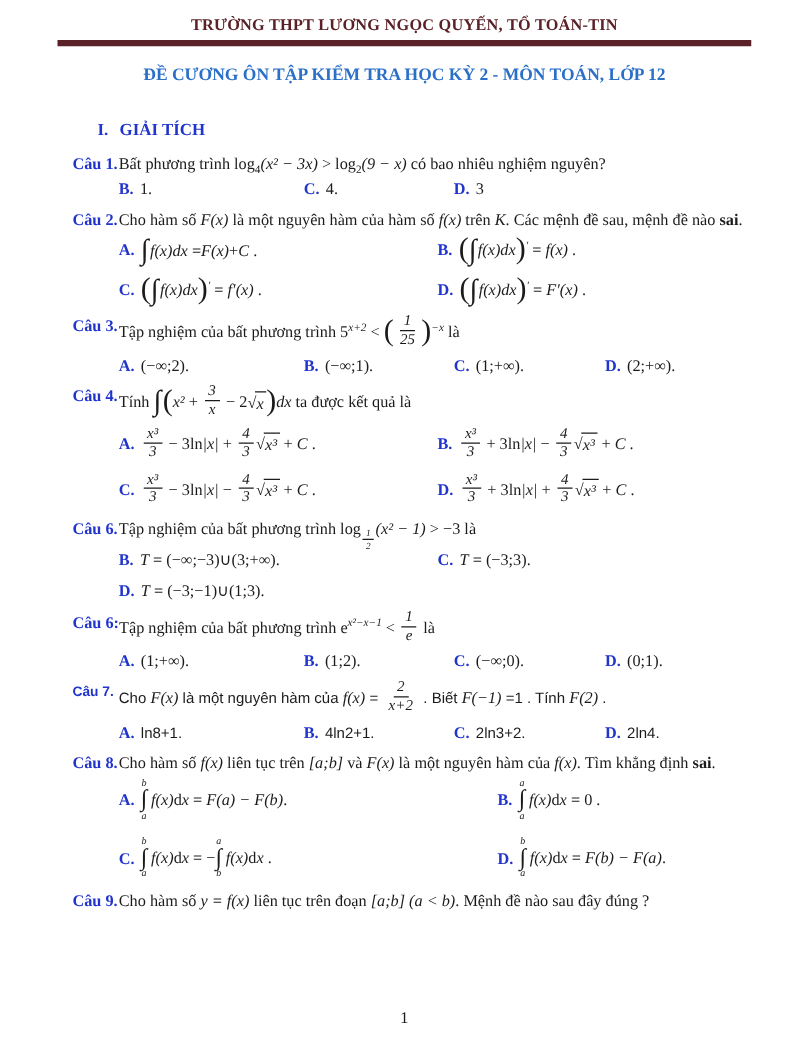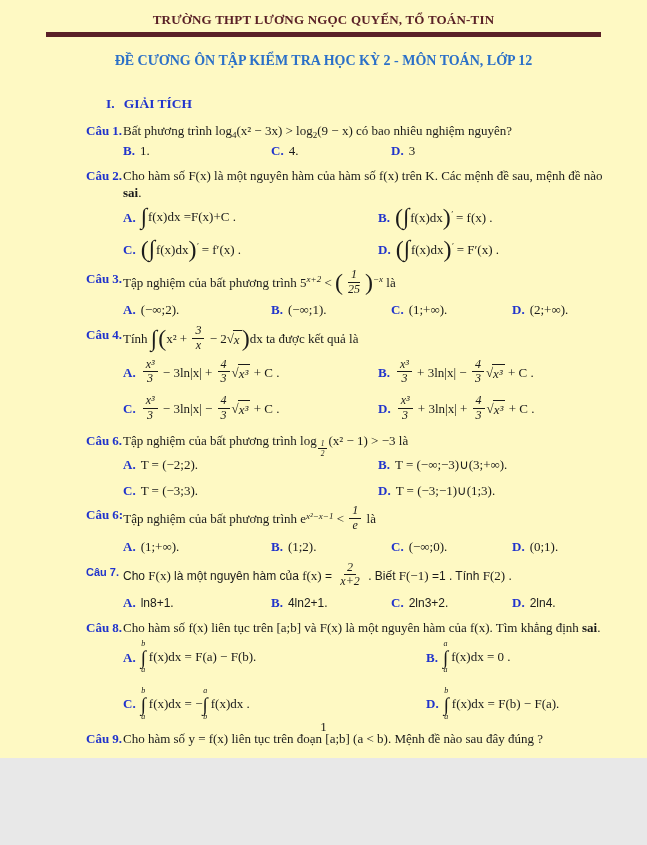--- a/index.html
+++ b/index.html
@@ -1,51 +1,51 @@
 <!DOCTYPE html>
 <html><head>
 <meta charset="utf-8">
 <style>
   html,body{margin:0;padding:0;background:#e8e8e8;}
   .page{
-    position:relative; width:647px; height:758px; margin:0 auto;
-    background:#fef9c3; overflow:hidden;
+    position:relative; width:647px; height:845px; margin:0 auto;
+    background:#ffffff; overflow:hidden;
     font-family:"Liberation Serif", serif; font-size:13px;
     color:var(--ink,#1b1b1b); line-height:1.35;
   }
   .header-school{
     padding-top:11px; text-align:center; font-weight:bold;
     font-size:13px; color:var(--maroon,#5a2127); letter-spacing:.2px;
   }
   .header-rule{ height:5px; background:var(--maroon,#5a2127); margin:3px 46px 0 46px; }
   .doc-title{
     margin-top:15px; text-align:center; font-weight:bold;
     font-size:14px; color:var(--titleblue,#2b70c8);
   }
-  .content{ padding:0 34px 0 86px; }
+  .content{ padding:0 34px 0 58px; }
   .section-heading{
     margin:25px 0 8px 20px; font-weight:bold; font-size:13.5px;
     color:var(--labelblue,#2134cc);
   }
   .section-heading .sec-num{ margin-right:9px; }
   .question{ margin-bottom:7px; }
   .qrow{ display:flex; align-items:flex-start; }
   .qlabel{
     min-width:37px; flex-shrink:0; font-weight:bold;
     color:var(--labelblue,#2134cc); white-space:nowrap;
   }
   .qstem{ flex:1; white-space:pre-wrap; }
   .opts{ margin:3px 0 2px 37px; display:grid; align-items:center; }
   .opts4{ grid-template-columns:148px 120px 121px 1fr; }
   .opts2{ grid-template-columns:255px 1fr; row-gap:8px; margin-top:5px; }
   .opts2w{ grid-template-columns:303px 1fr; row-gap:12px; }
   .opt{ white-space:pre-wrap; }
   .optletter{ font-weight:bold; color:var(--labelblue,#2134cc); margin-right:5px; }
   .tok-b{ font-weight:bold; }
-  .tok-m{ }
+  .tok-m{ font-style:italic; }
   .tok-sup{ font-size:9px; font-style:italic; position:relative; top:-5px; }
   .tok-sub{ font-size:9px; position:relative; top:3px; }
   .frac{
     display:inline-flex; flex-direction:column; align-items:center;
     vertical-align:middle; line-height:1.15; font-size:12px;
     font-style:italic; margin:0 2px; position:relative; top:-2px;
   }
   .fr-n{ padding:0 3px; border-bottom:1px solid currentColor; }
   .fr-d{ padding:0 3px; }
   .frac-sub{ font-size:7.5px; top:7px; margin:0 1px; line-height:1.2; }
@@ -131,21 +131,20 @@
             <span class="opt"><span class="optletter">C.</span><span class="frac"><span class="fr-n">x³</span><span class="fr-d">3</span></span><span class="tok-t"> − 3ln</span><span class="tok-m">|x|</span><span class="tok-t"> − </span><span class="frac"><span class="fr-n">4</span><span class="fr-d">3</span></span><span class="sqrt"><span class="sq-s">√</span><span class="sq-r">x³</span></span><span class="tok-t"> + </span><span class="tok-m">C</span><span class="tok-t"> .</span></span>
             <span class="opt"><span class="optletter">D.</span><span class="frac"><span class="fr-n">x³</span><span class="fr-d">3</span></span><span class="tok-t"> + 3ln</span><span class="tok-m">|x|</span><span class="tok-t"> + </span><span class="frac"><span class="fr-n">4</span><span class="fr-d">3</span></span><span class="sqrt"><span class="sq-s">√</span><span class="sq-r">x³</span></span><span class="tok-t"> + </span><span class="tok-m">C</span><span class="tok-t"> .</span></span>
           </div>
         </div>
         <div class="question">
           <div class="qrow">
             <span class="qlabel">Câu 6.</span>
             <span class="qstem"><span class="tok-t">Tập nghiệm của bất phương trình log</span><span class="frac frac-sub"><span class="fr-n">1</span><span class="fr-d">2</span></span><span class="tok-m">(x² − 1)</span><span class="tok-t"> &gt; −3 là</span></span>
           </div>
           <div class="opts opts2">
-            <span class="opt"><span class="optletter">A.</span><span class="tok-m">T</span><span class="tok-t"> = (−2;2).</span></span>
             <span class="opt"><span class="optletter">B.</span><span class="tok-m">T</span><span class="tok-t"> = (−∞;−3)∪(3;+∞).</span></span>
             <span class="opt"><span class="optletter">C.</span><span class="tok-m">T</span><span class="tok-t"> = (−3;3).</span></span>
             <span class="opt"><span class="optletter">D.</span><span class="tok-m">T</span><span class="tok-t"> = (−3;−1)∪(1;3).</span></span>
           </div>
         </div>
         <div class="question">
           <div class="qrow">
             <span class="qlabel">Câu 6:</span>
             <span class="qstem"><span class="tok-t">Tập nghiệm của bất phương trình e</span><span class="tok-sup">x²−x−1</span><span class="tok-t"> &lt; </span><span class="frac"><span class="fr-n">1</span><span class="fr-d">e</span></span><span class="tok-t"> là</span></span>
           </div>

